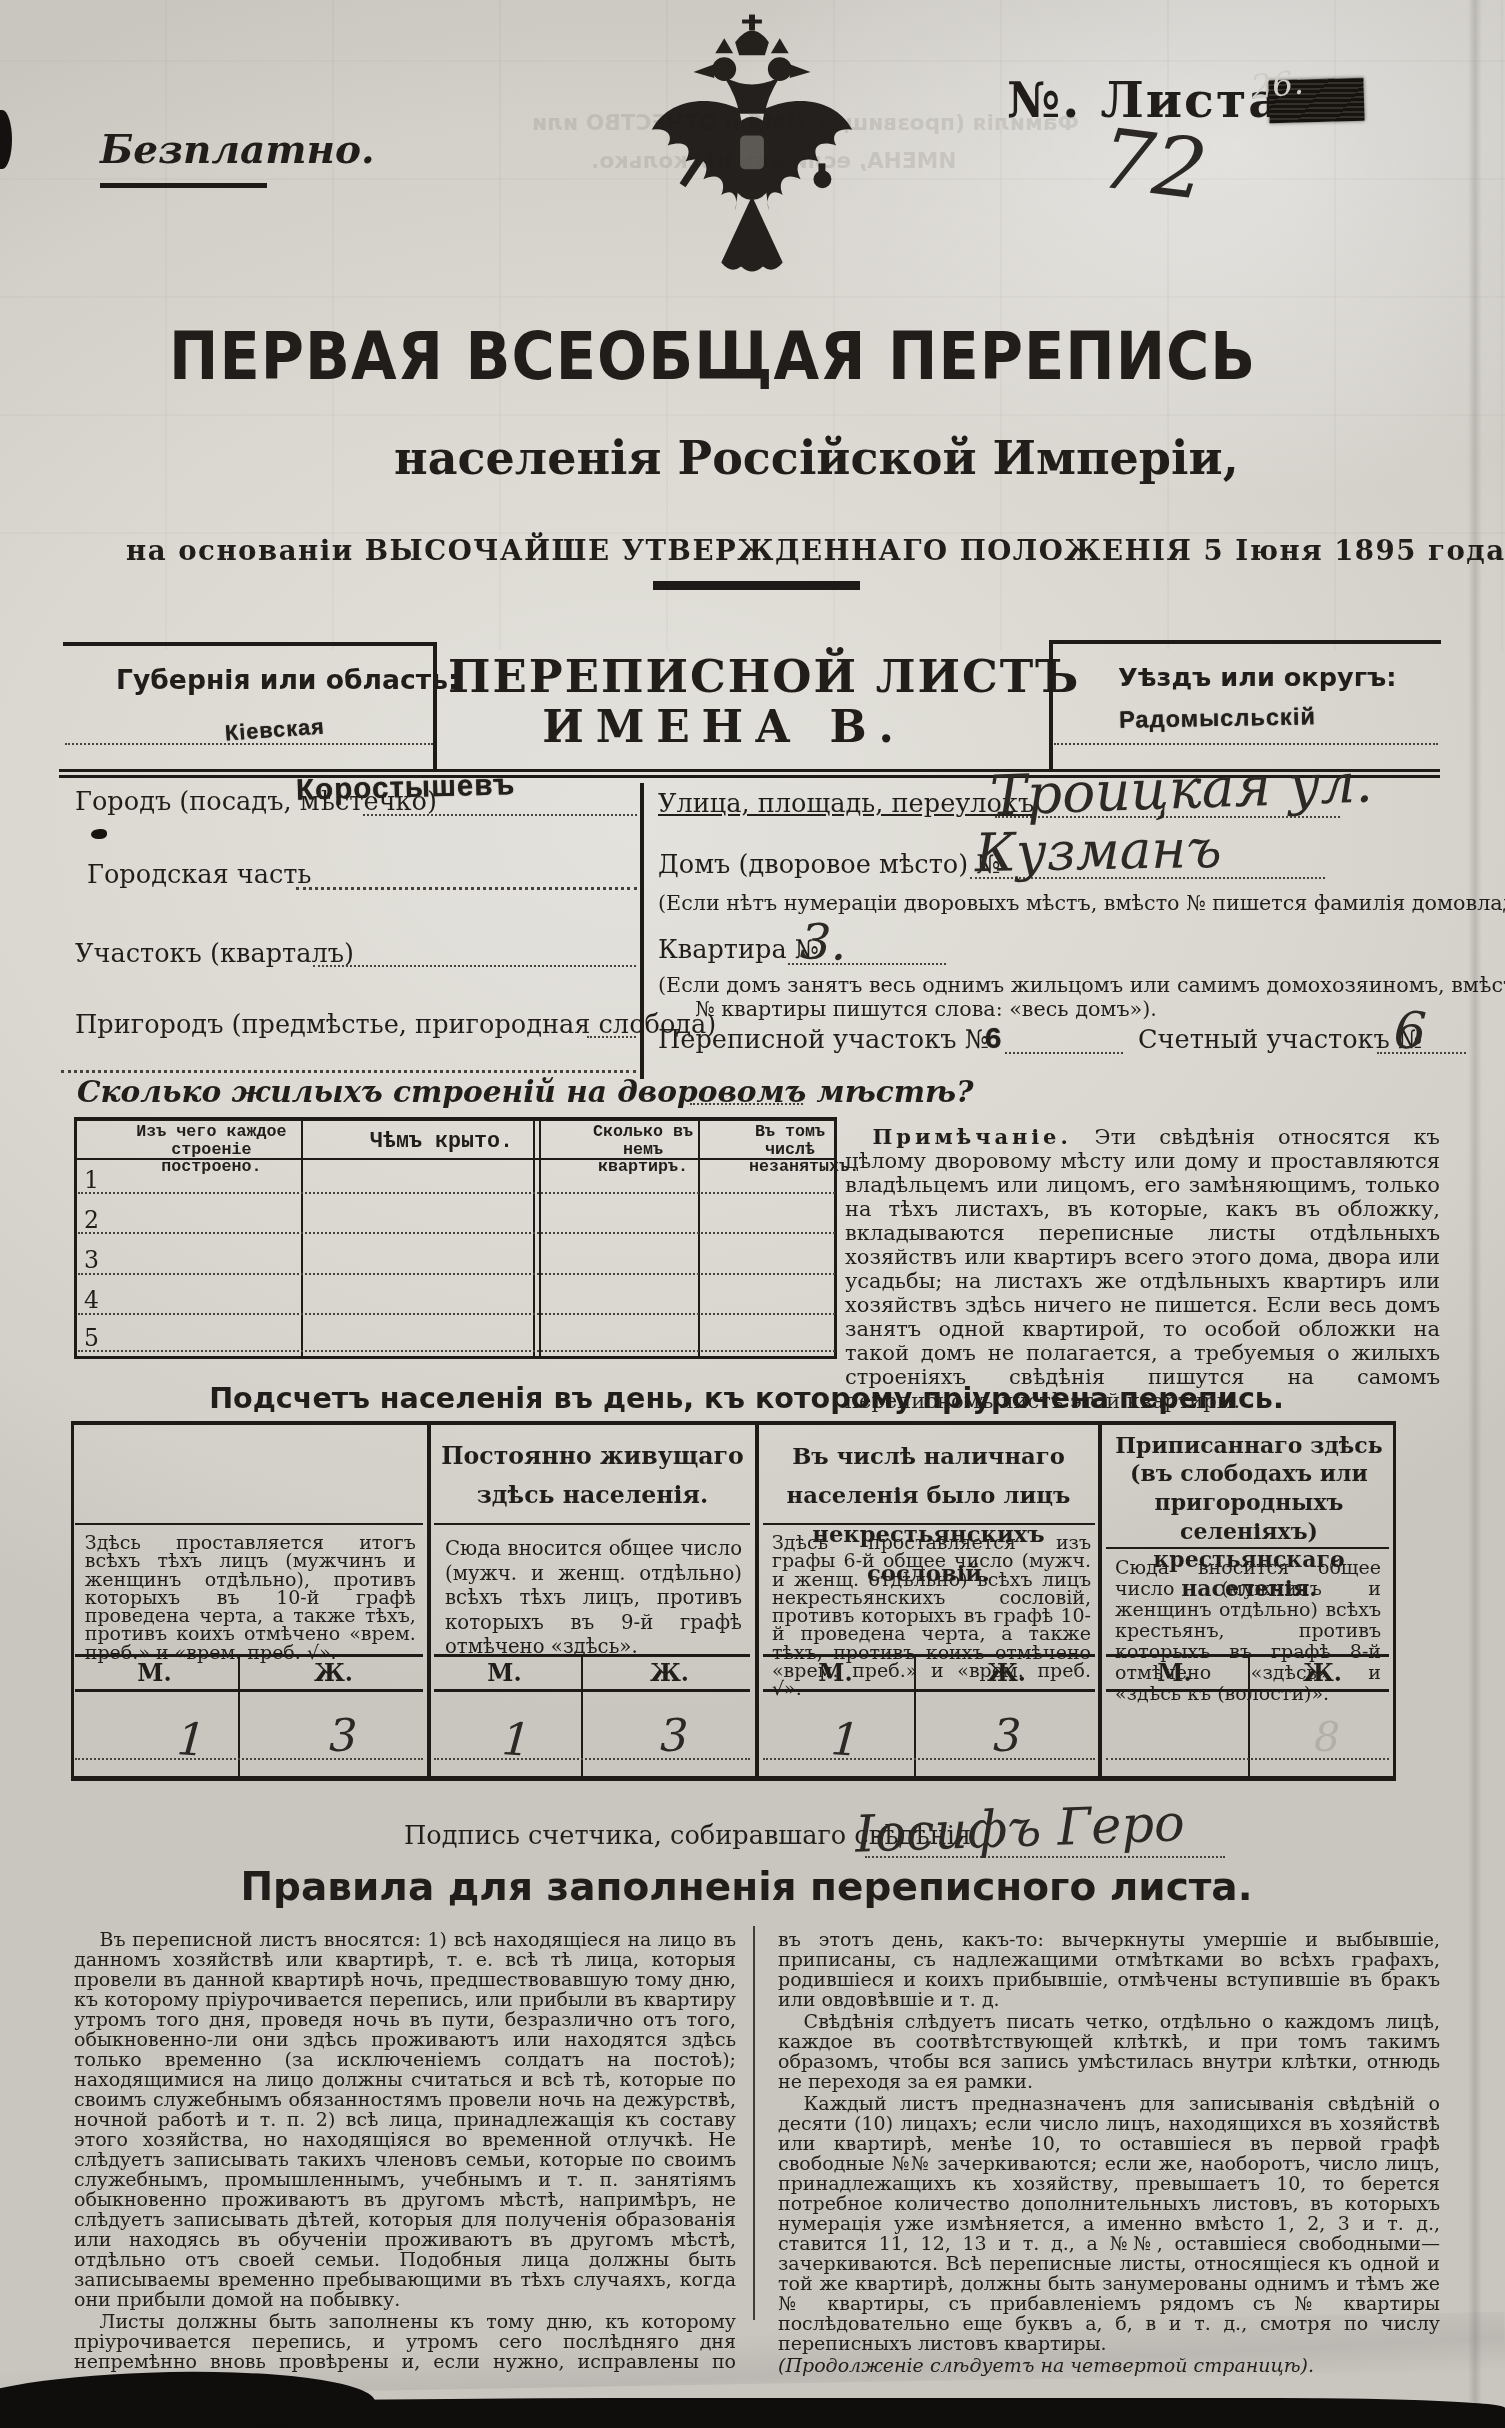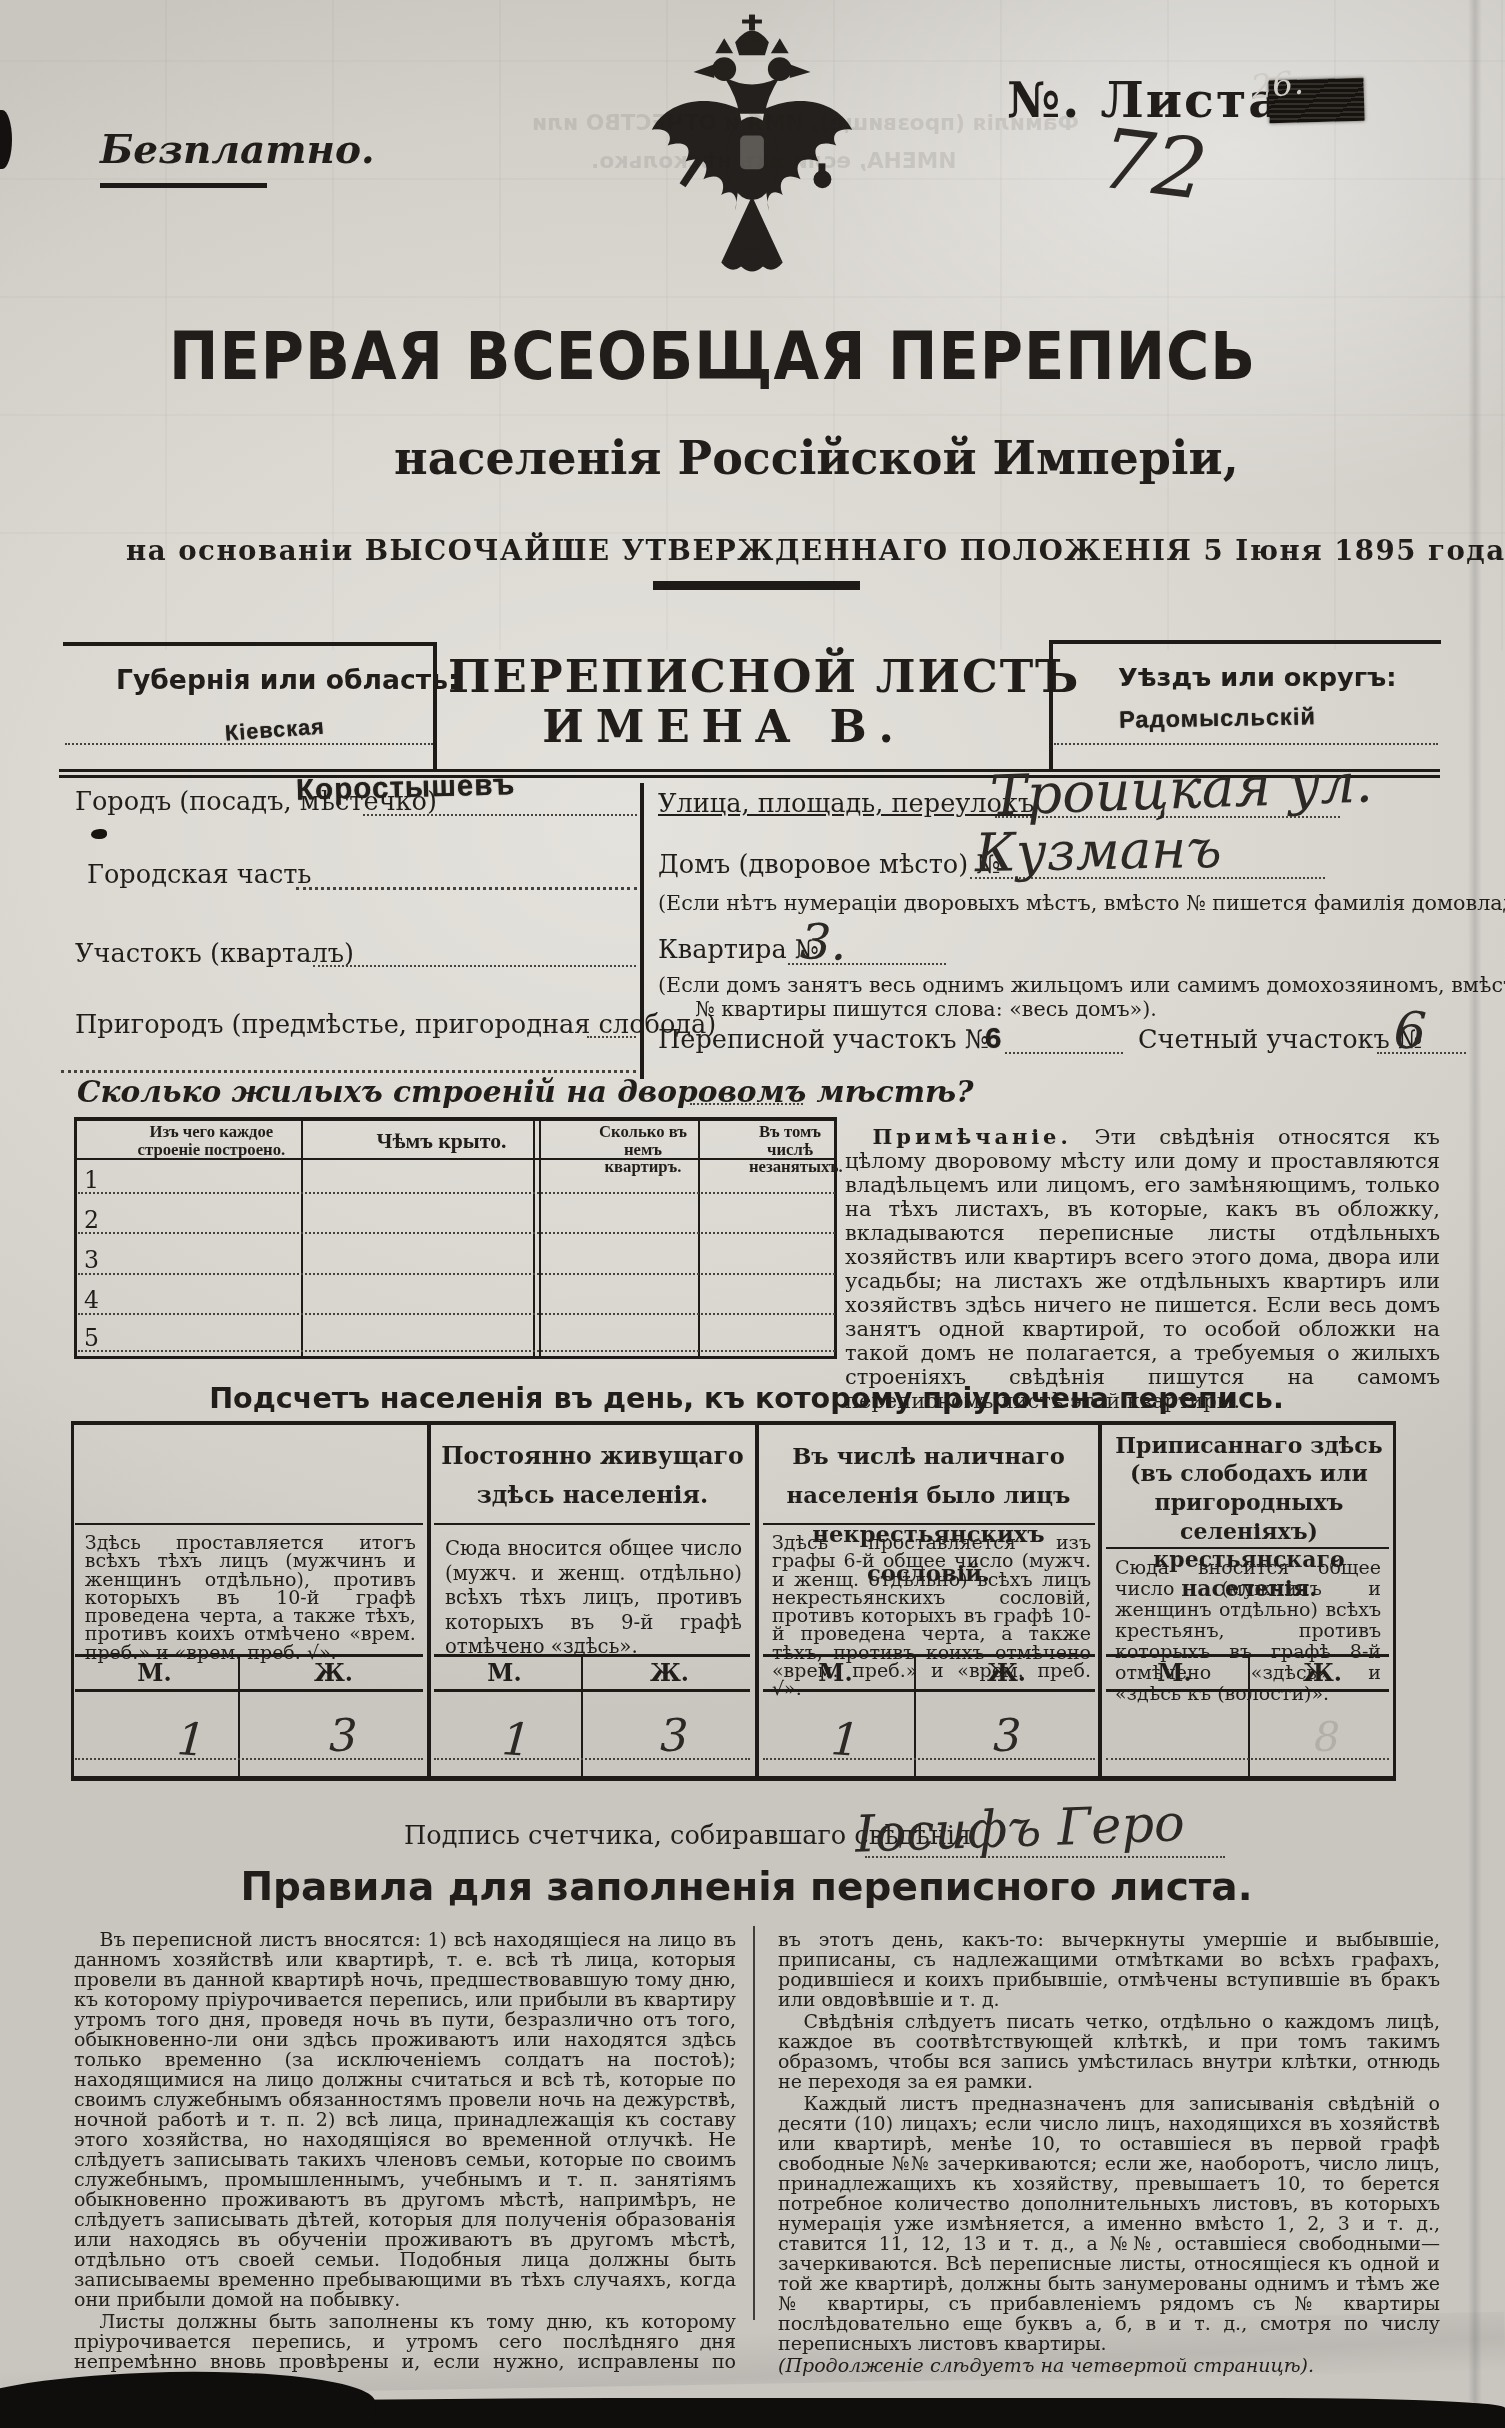--- a/index.html
+++ b/index.html
@@ -27,21 +27,21 @@
   .ghost { color:#3c3833; opacity:.12; filter:blur(0.6px); transform:scaleX(-1); font-family:"DejaVu Sans",sans-serif; font-weight:bold; white-space:nowrap; }
   .dots { height:0; border-bottom:2px dotted #46413b; }
   .lbl  { font-family:"DejaVu Serif",serif; font-size:25.6px; white-space:nowrap; }
   .small-note { font-family:"DejaVu Serif",serif; font-size:20.7px; white-space:nowrap; }
   .bsans { font-family:"DejaVu Sans",sans-serif; font-weight:bold; }
   .stamp { font-family:"Liberation Sans",sans-serif; font-weight:700; color:#221f1c;
            letter-spacing:1px; text-shadow:0 0 1px rgba(25,22,18,.85); white-space:nowrap; }
   .hand  { font-family:"DejaVu Serif",serif; font-style:italic; color:#2b2825; white-space:nowrap; }
   .hline { background:#1d1a17; }
   .vline { background:#1d1a17; }
-  .cell-head { font-family:Liberation Serif, serif; font-weight:bold; text-align:center;padding-left:46px; }
+  .cell-head { font-family:Liberation Mono, monospace; font-weight:bold; text-align:center;padding-left:46px; }
   .tt-title { font-family:"DejaVu Serif",serif; font-weight:bold; font-size:23.6px; text-align:center; line-height:39px; }
   .tt-desc  { font-family:"DejaVu Serif",serif; text-align:justify; }
   .mz { font-family:"DejaVu Serif",serif; font-size:23.6px; font-weight:bold; text-align:center; }
   .rules p { margin:0 0 2px 0; text-indent:25.6px; text-align:justify; }
   .rules p.noindent { text-indent:0; }
   .rules { font-size:19px; line-height:20px; font-family:"DejaVu Serif",serif; color:#23201c; }
   .cont-line { text-align:center; font-style:italic; text-indent:0 !important; }
   .blotch {
     background: repeating-linear-gradient(0deg,#15120f 0 3px,#332f29 3px 4.9px);
     box-shadow: 0 0 3.9px rgba(10,8,6,.6);

